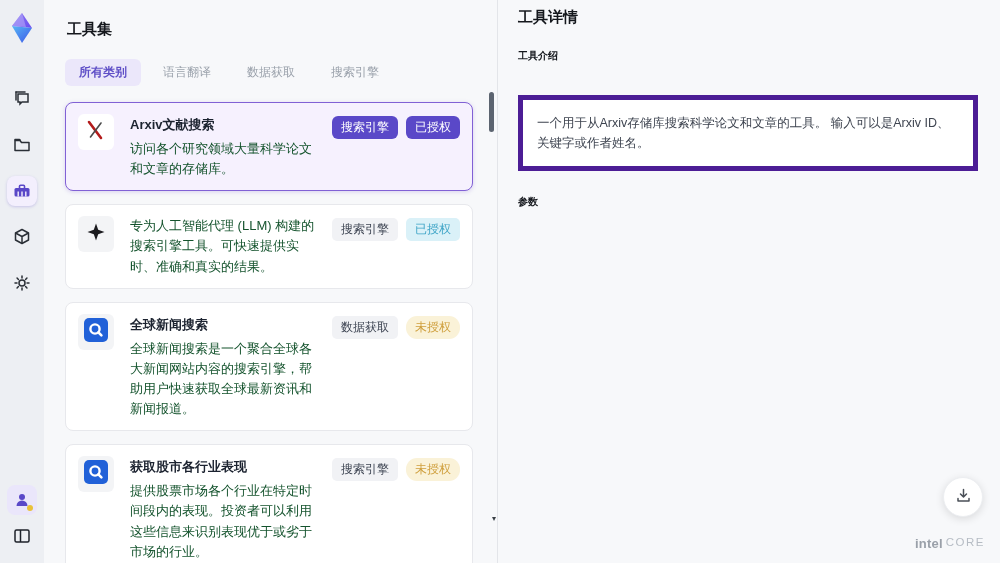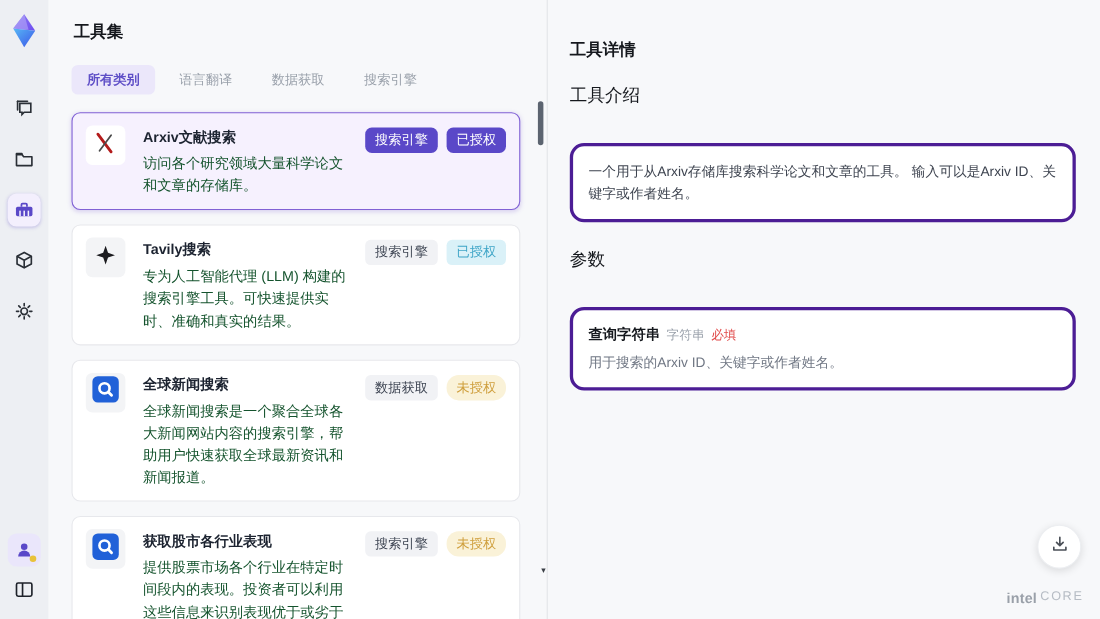--- a/index.html
+++ b/index.html
@@ -31,21 +31,21 @@
   .user-dot { position:absolute; right:4px; bottom:4px; width:6px; height:6px; border-radius:50%; background:#e8c23a; }
   .rail-item:last-child { margin-bottom:12px; }
 
   
   .content { position:absolute; left:44px; top:0; right:0; bottom:0; background:#f7f8fa; }
   .left-panel {
     position:absolute; left:0; top:0; width:453px; bottom:0;
     padding:14px 16px 0 21px;
   }
   .v-divider { position:absolute; left:453px; top:0; bottom:0; width:1px; background:#e3e5e9; }
-  .right-panel { position:absolute; left:454px; right:0; top:0; bottom:0; padding:28px 22px 0 20px; }
+  .right-panel { position:absolute; left:454px; right:0; top:0; bottom:0; padding:0 22px 0 20px; }
 
   .page-title { font-size:15px; font-weight:bold; margin:6px 0 20px 2px; }
 
   
   .tabs { display:flex; gap:8px; margin-bottom:16px; }
   .tab {
     font-size:12px; color:#9aa1ab; padding:5px 14px;
     border-radius:6px; cursor:pointer; white-space:nowrap;
   }
   .tab.active { background:#ebe7fa; color:#5f4fc7; font-weight:bold; }
@@ -75,23 +75,23 @@
   .card:not(.selected).auth .badge-status { background:#daf1f8; color:#3fa5c7; }
   .card:not(.selected).unauth .badge-status { background:#faf2d8; color:#cf9f3d;border-radius:11px; }
 
   
   .list-scrollbar { position:absolute; right:3px; top:90px; bottom:12px; width:5px; }
   .scroll-thumb { position:absolute; top:2px; right:0; width:5px; height:40px; background:#5c6470; border-radius:3px; cursor:grab; }
   .scroll-caret { position:absolute; right:-2px; bottom:28px; font-size:8px; color:#3a3f46; }
 
   
   .rp-title { font-size:15px; font-weight:bold; margin:8px 0 22px; }
-  .section-h { font-size:16px; font-weight:normal; margin-bottom:13px; }
+  .section-h { font-size:10px; font-weight:bold; margin-bottom:13px; }
   .box {
-    background:#fff; border:3px solid #4c1d95; border-radius:13px;
+    background:#fff; border:5px solid #4c1d95; border-radius:0;
     padding:13px 14px; margin-bottom:24px;margin-top:32px;
   }
   .intro-text { font-size:12.5px; color:#3e4450; line-height:1.6; }
   .param-line { display:flex; align-items:baseline; gap:6px; }
   .param-name { font-size:13px; font-weight:bold; color:#15181d; }
   .param-type { font-size:11.5px; color:#9aa1ab; }
   .param-required { font-size:11.5px; color:#e14b4b; }
   .param-desc { font-size:12.5px; color:#707784; margin-top:9px; }
 
   
@@ -229,21 +229,20 @@
     <div class="icon-box">
 
       <span>
         <svg width="20" height="20" viewBox="0 0 20 20">
           <path d="M10 1.5 L12.2 7.8 L18.5 10 L12.2 12.2 L10 18.5 L7.8 12.2 L1.5 10 L7.8 7.8 Z" fill="#1b1b1f"></path>
         </svg>
       </span>
 
     </div>
     <div class="card-mid">
-      <div class="t-title">Tavily搜索</div>
       <div class="t-desc">专为人工智能代理 (LLM) 构建的搜索引擎工具。可快速提供实时、准确和真实的结果。</div>
     </div>
     <div class="badges">
       <span class="badge badge-category">搜索引擎</span>
       <span class="badge badge-status">已授权</span>
     </div>
   </div>
         <div class="card unauth">
     <div class="icon-box">
 
@@ -303,28 +302,20 @@
 
   <section class="right-panel">
     <h2 class="rp-title">工具详情</h2>
 
     <h3 class="section-h">工具介绍</h3>
     <div class="box">
       <p class="intro-text">一个用于从Arxiv存储库搜索科学论文和文章的工具。 输入可以是Arxiv ID、关键字或作者姓名。</p>
     </div>
 
     <h3 class="section-h">参数</h3>
-    <div class="box">
-      <div class="param-line">
-        <span class="param-name">查询字符串</span>
-        <span class="param-type">字符串</span>
-        <span class="param-required">必填</span>
-      </div>
-      <p class="param-desc">用于搜索的Arxiv ID、关键字或作者姓名。</p>
-    </div>
   </section>
 </div>
 
 <div class="fab">
   <span>
     <svg width="17" height="17" viewBox="0 0 17 17" fill="none" stroke="#4a4f57" stroke-width="1.5" stroke-linecap="round" stroke-linejoin="round">
       <path d="M8.5 2.5v7M5.5 7l3 3 3-3"></path>
       <path d="M3 11.5v2.5h11v-2.5"></path>
     </svg>
   </span>

